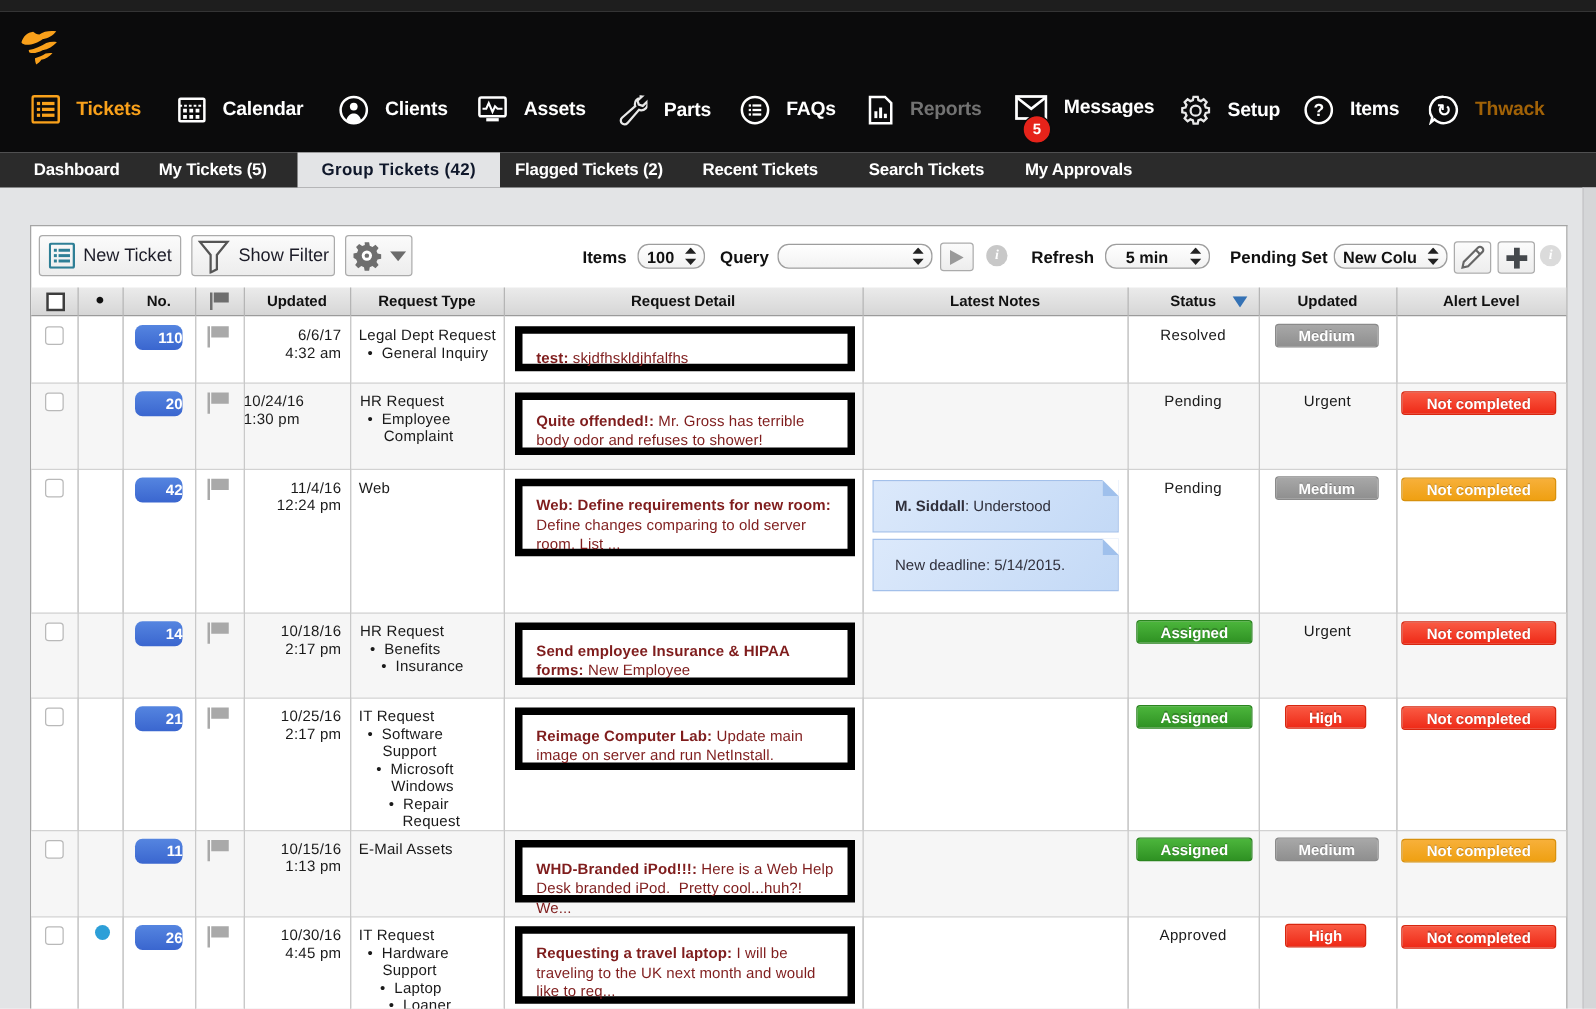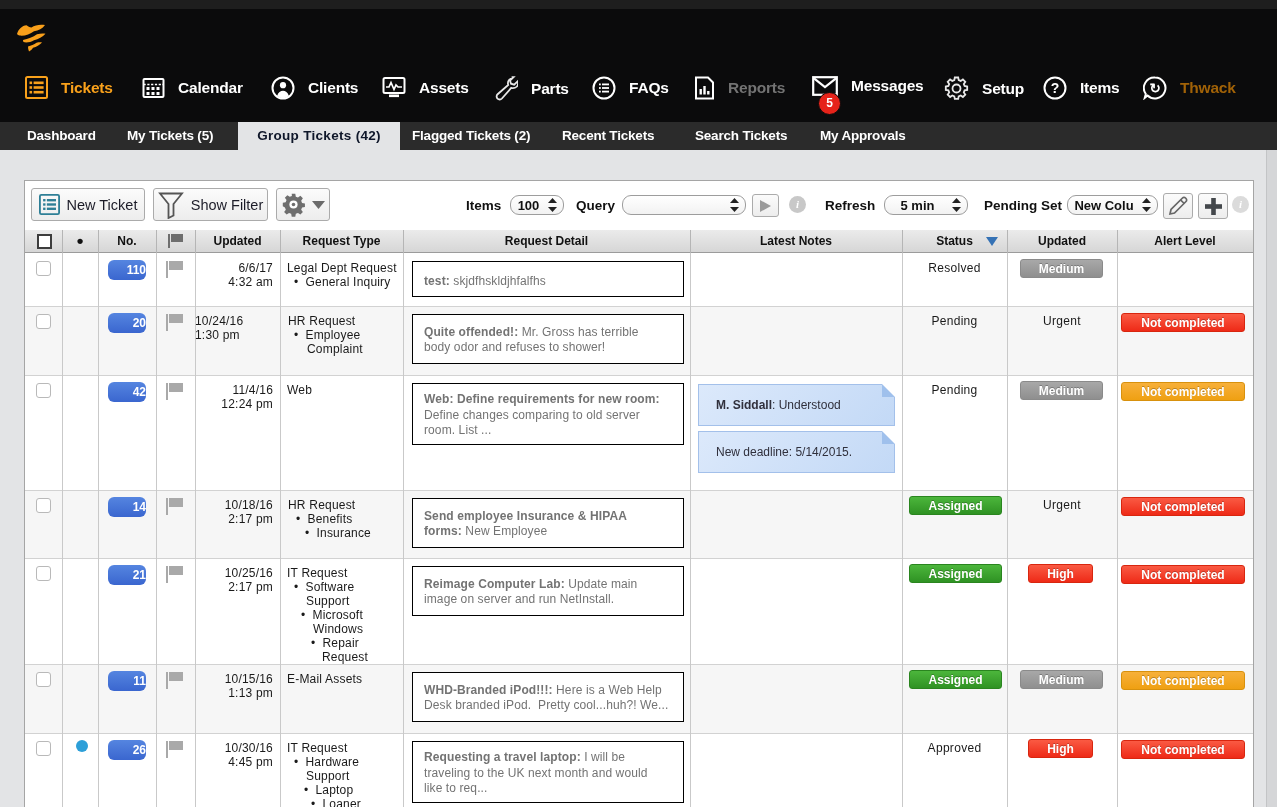--- a/index.html
+++ b/index.html
@@ -36,21 +36,21 @@
 .cbx{position:absolute;width:15px;height:15px;border:1px solid #b9b9b9;border-radius:3px;background:#fff}
 .numbadge{position:absolute;width:38px;height:20px;background:linear-gradient(#5585e0,#3a66cf);border-radius:6px;color:#fff;font-weight:bold;font-size:12px;text-align:right;line-height:20px}
 .flag{position:absolute;width:18px;height:17px}
 .flag .pole{position:absolute;left:0;top:0;width:2px;height:17px;background:#a9a9a9}
 .flag .fl{position:absolute;left:3px;top:0;width:14px;height:9px;background:#a9a9a9}
 .badge{position:absolute;height:19px;border-radius:3px;color:#fff;font-weight:bold;font-size:12px;text-align:center;line-height:18px;text-shadow:0 -1px 0 rgba(0,0,0,.25)}
 .b-green{background:linear-gradient(#4cb63c,#2f9223);border:1px solid #2a851f}
 .b-red{background:linear-gradient(#fa5a43,#ee2a17);border:1px solid #d8260f}
 .b-orange{background:linear-gradient(#f7b03a,#efa012);border:1px solid #d8910d}
 .b-gray{background:linear-gradient(#a8a8a8,#8f8f8f);border:1px solid #8a8a8a}
-.dbox{position:absolute;border:1px solid #000000;background:#fff;font-size:12px;letter-spacing:0.1px;color:#737373;line-height:15.5px;padding:0 6px 0 11px}
+.dbox{position:absolute;border:6px solid #000000;background:#fff;font-size:12px;letter-spacing:0.1px;color:#7f1d1d;line-height:15.5px;padding:0 6px 0 11px}
 .note{position:absolute;left:698px;width:197px;height:42px;background:linear-gradient(135deg,#dce9fb,#c3d9f6);border:1px solid #a3c0ea;font-size:12px;color:#30303c;padding:13px 0 0 17px}
 .note .fold{position:absolute;right:-1px;top:-1px;width:0;height:0;border-top:13px solid #fff;border-left:13px solid #9fc0ec}
 .ctext{position:absolute;font-size:12px;letter-spacing:0.3px;color:#1a1a1a;text-align:center}
 </style></head><body>
 <div class="abs" id="strip"></div>
 <div class="abs" id="hdr"></div>
 <div class="abs" id="logo">
     <svg width="31" height="28" viewBox="0 0 31 28" style="position:absolute;left:0;top:2px">
 <path d="M0,10 C1.5,5 5,1.8 9.5,1.3 C11,2.6 12.5,3.3 14.5,3.5 C18,1 23,0.2 28,1 C25.5,4.5 21.5,6.8 17,7.3 C13,10.5 7,12.3 2.5,11.6 C1.5,11.2 0.5,10.7 0,10 Z" fill="#f9a01b"></path>
 <path d="M6,16 C11,15 16,13 20,10.3 C23,9.4 26,9.2 28.5,9.7 C25.5,13 21.5,15.2 17,16.2 C13.5,18.3 9,19 6.5,18 C6.1,17.4 6,16.7 6,16 Z" fill="#f9a01b"></path>

